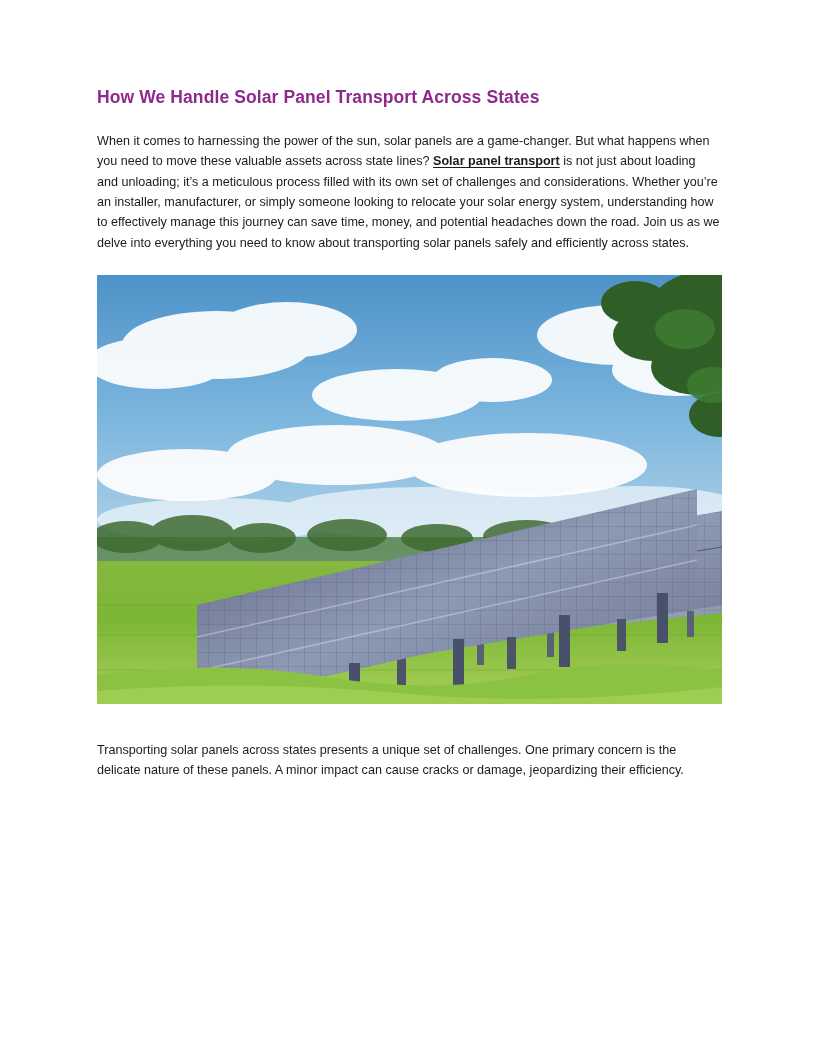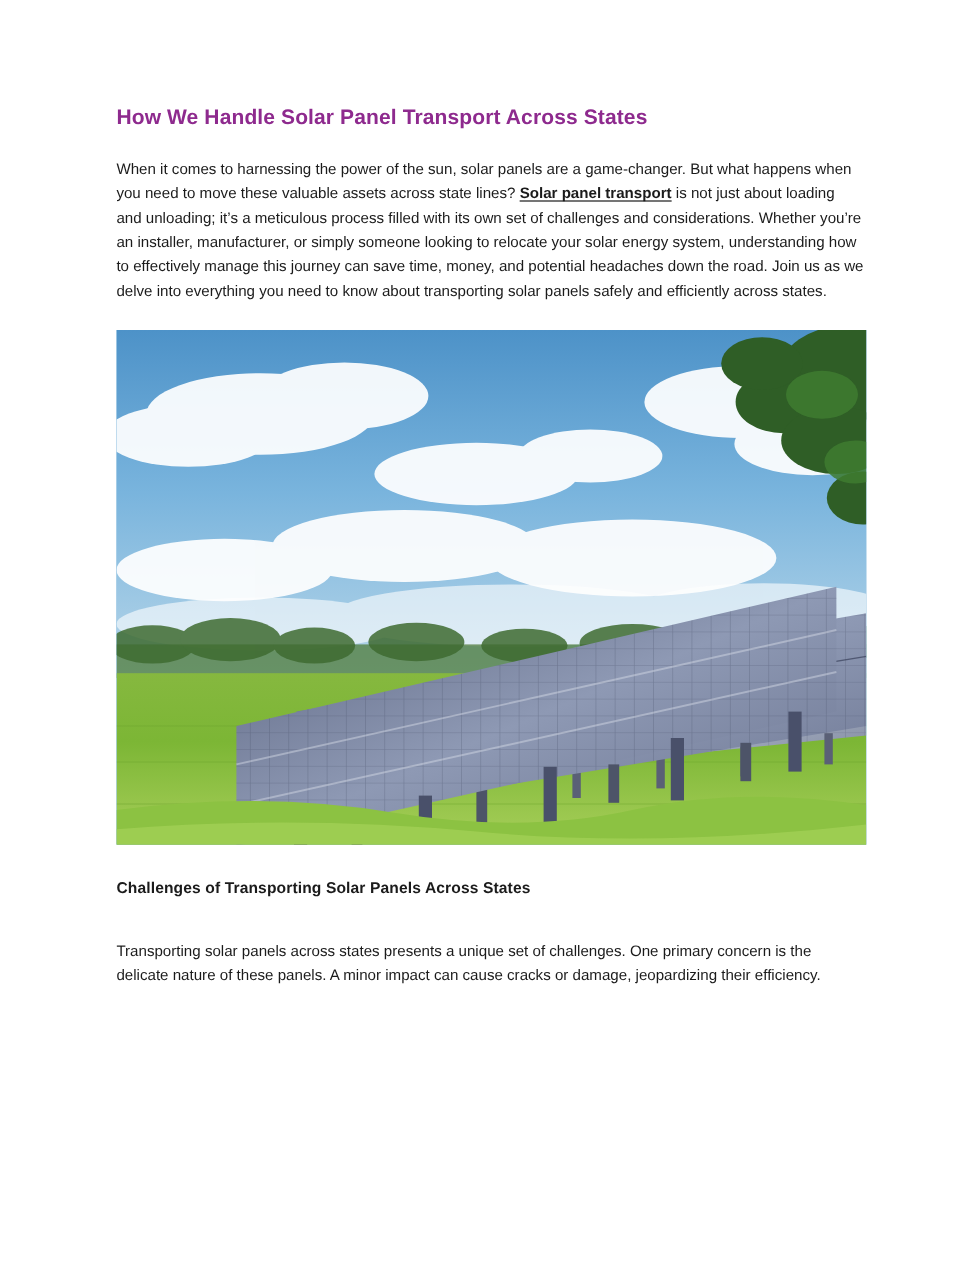--- a/index.html
+++ b/index.html
@@ -200,17 +200,16 @@
           <rect x="462" y="340" width="11" height="52"></rect>
           <rect x="560" y="318" width="11" height="50"></rect>
         </g>
       </g>
 
       <path d="M0 400 Q120 384 230 402 T430 400 T625 396 L625 429 L0 429 Z" fill="#8cc242"></path>
       <path d="M0 416 Q150 404 300 418 T625 412 L625 429 L0 429 Z" fill="#a0cf53" opacity="0.85"></path>
     </svg>
   </figure>
 
-  <h2 class="section-heading">Challenges of Transporting Solar Panels Across States</h2>
 
   <p class="body-text p-gap">Transporting solar panels across states presents a unique set of challenges. One primary concern is the delicate nature of these panels. A minor impact can cause cracks or damage, jeopardizing their efficiency.</p>
 
 </div>
 
 </body></html>

